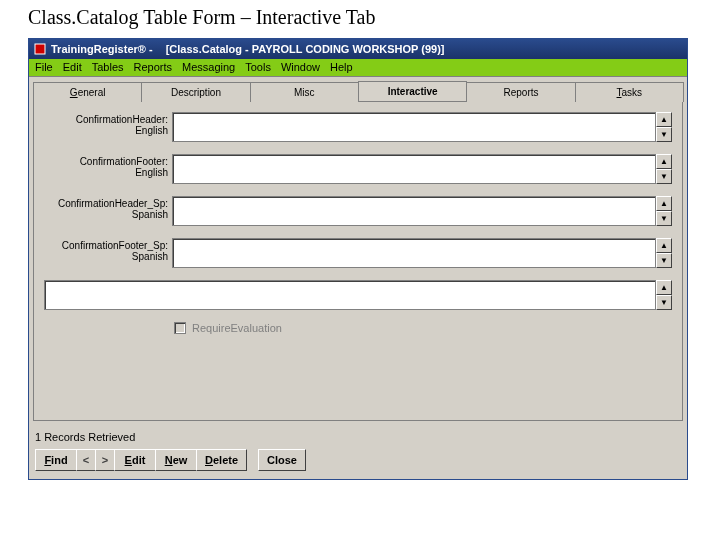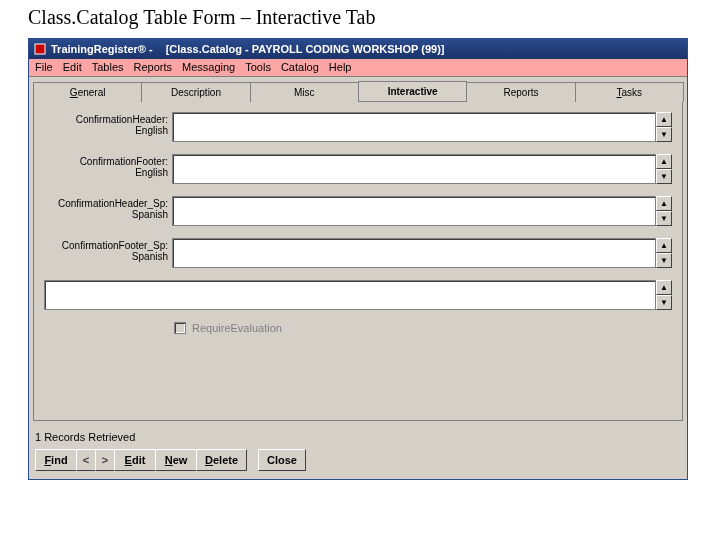--- a/index.html
+++ b/index.html
@@ -39,21 +39,21 @@
   }
   .titlebar .icon {
     width: 14px; height: 14px;
     margin-right: 4px;
     display: inline-flex; align-items:center; justify-content:center;
   }
   .titlebar .title { display:flex; gap:13px; }
   .menubar {
     display: flex;
     gap: 10px;
-    background: #fca5a5;
+    background: #84cc16;
     padding: 2px 6px 3px;
     border-bottom: 1px solid #808080;
     font-size: 11px;
   }
   .menubar span { cursor: default; }
   .tabs {
     display: flex;
     margin-top: 4px;
     padding: 0 4px;
   }
@@ -179,21 +179,21 @@
     </span>
   </div>
 
   <div class="menubar">
     <span>File</span>
     <span>Edit</span>
     <span>Tables</span>
     <span>Reports</span>
     <span>Messaging</span>
     <span>Tools</span>
-    <span>Catalog</span>
+    <span>Window</span>
     <span>Help</span>
   </div>
 
   <div class="tabs">
     <div class="tab">
         <span><span class="und">G</span>eneral</span>
       </div>
     <div class="tab">Description</div>
     <div class="tab">Misc</div>
     <div class="tab active">Interactive</div>

